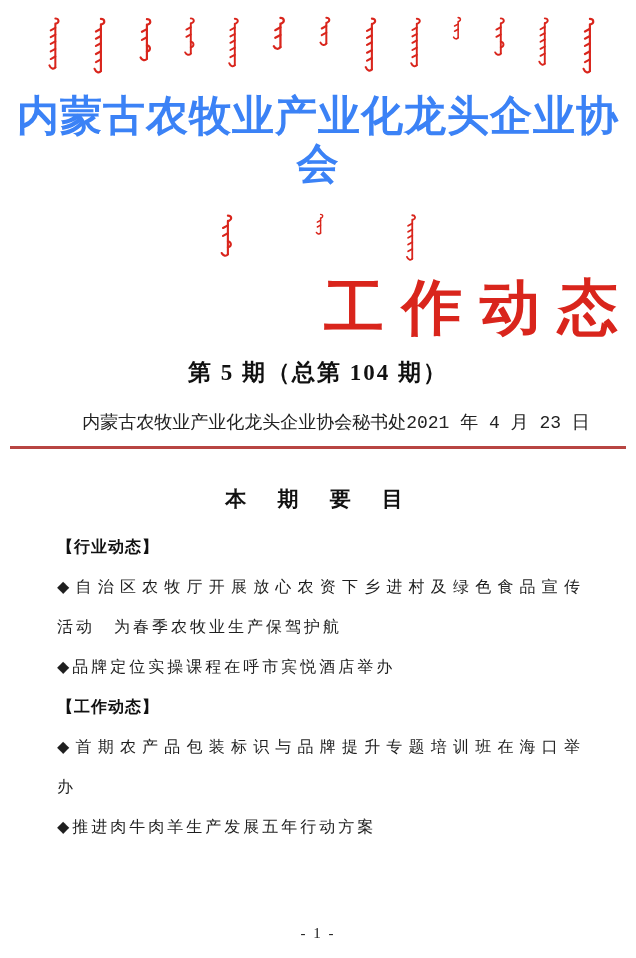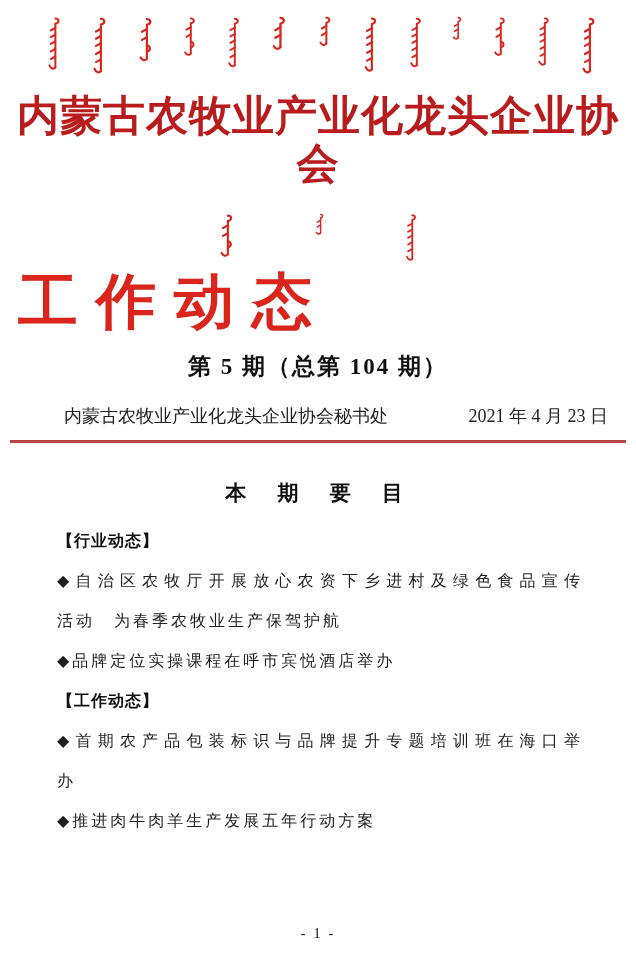--- a/index.html
+++ b/index.html
@@ -21,43 +21,43 @@
     display:flex;justify-content:center;align-items:flex-start;
     gap:78px;margin-top:24px;height:50px;
   }
   .mg{display:block;}
   
   .assoc-title{
     margin-top:14px;
     text-align:center;
     font-size:42px;font-weight:700;
     letter-spacing:1px;
-    color:#b91c1c;
+    color:#3b82f6;
     line-height:1.15;
   }
   .bulletin-title{
-    margin-top:6px;
-    text-align:left;
+    margin-top:12px;
+    text-align:right;
     font-size:60px;font-weight:700;
-    letter-spacing:18px;padding-left:18px;
+    letter-spacing:18px;
     color:#d9251c;
     line-height:1.1;
   }
   .issue-line{
     margin-top:16px;
     text-align:center;
     font-size:23px;font-weight:700;
     letter-spacing:2px;
     color:#111111;
   }
   .publisher-row{
     margin-top:22px;
     padding:0 28px 0 64px;
-    display:flex;justify-content:space-between;align-items:baseline;
-    font-size:18px;color:#222222;
+    display:flex;justify-content:center;align-items:baseline;
+    font-size:18px;color:#222222;font-family:Liberation Mono, monospace;
   }
   .red-divider{
     margin:12px 10px 0 10px;
     height:3px;
     background:#b84542;
   }
   
   .toc-heading{
     margin-top:36px;
     text-align:center;

